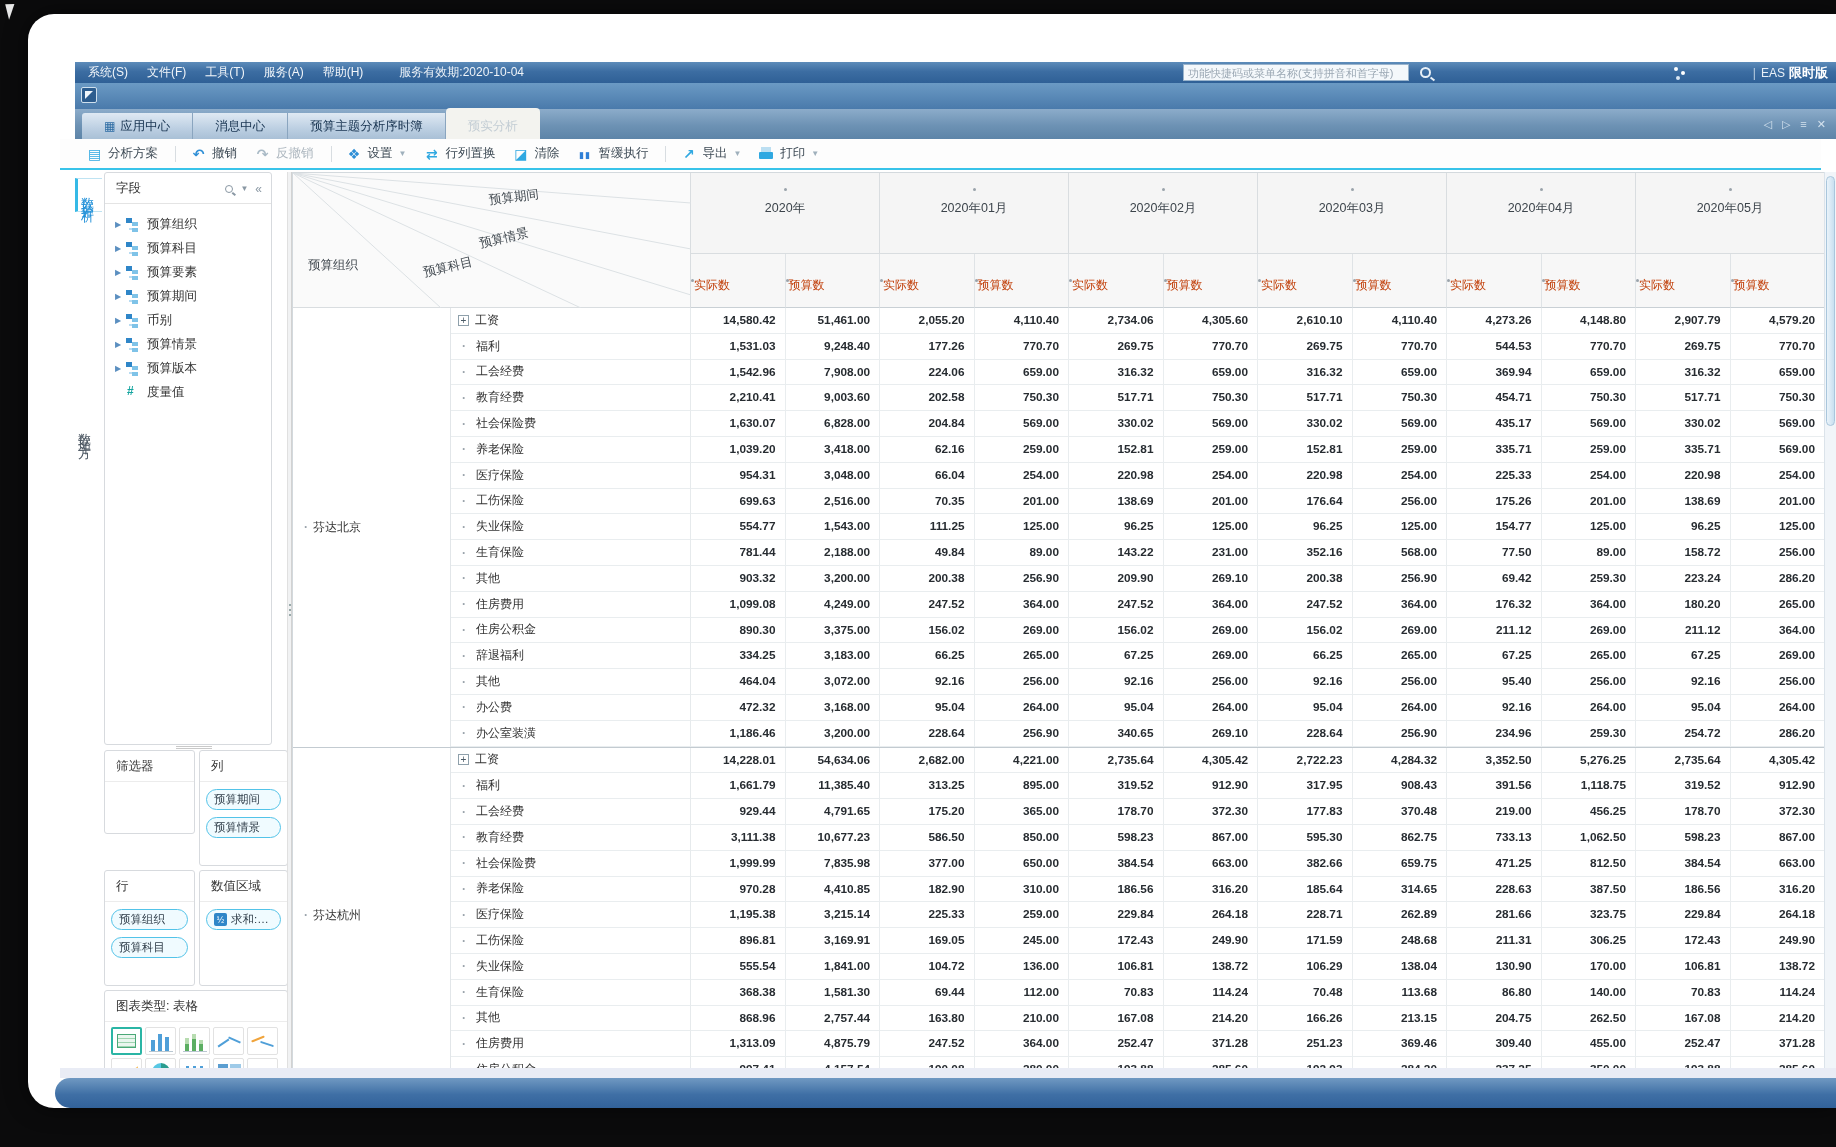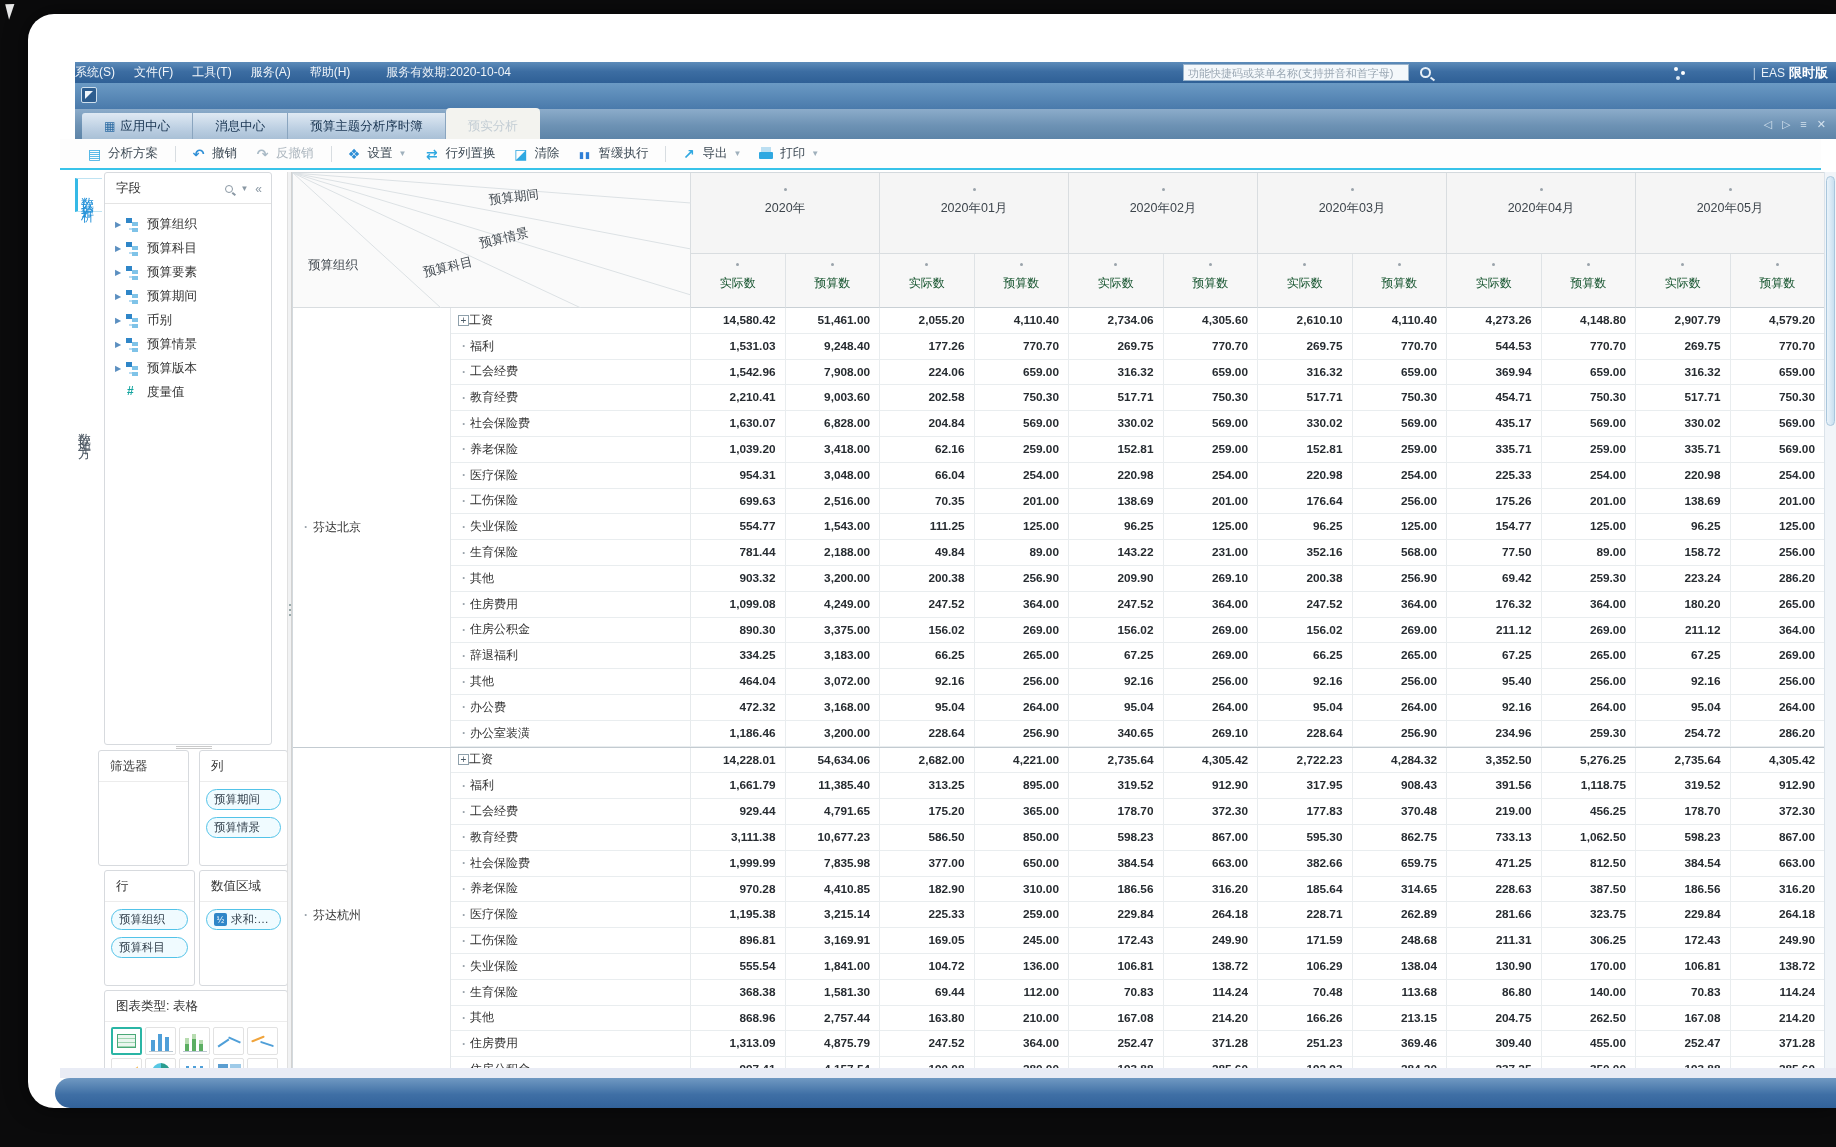--- a/index.html
+++ b/index.html
@@ -11,21 +11,21 @@
     border-left:9px solid #e8e8e8; border-bottom:14px solid transparent; border-top:2px solid transparent;
     transform:rotate(-14deg); }
 
   
   .window { position:absolute; left:28px; top:14px; width:1808px; height:1094px;
     background:#ffffff; border-radius:26px 0 0 26px; box-shadow:0 0 22px rgba(0,0,0,.55); }
 
   
   .menubar { position:absolute; left:75px; top:62px; width:1761px; height:21px;
     background:linear-gradient(180deg,#5d8cba 0%,#3c6da2 45%,#2f6096 100%);
-    display:flex; align-items:center; }
+    display:flex; align-items:center; padding-left:13px; }
   .menu-item { color:#f2f6fa; font-size:12px; margin-right:19px; cursor:default; }
   .menu-expiry { color:#eef3f8; font-size:12px; margin-left:17px; }
   .search-wrap { position:absolute; left:1108px; top:2px; display:flex; align-items:center; }
   .search-input { width:226px; height:17px; border:1px solid #9ab4cc; background:#f4f8fb;
     font-size:11px; color:#555; padding:0 4px; font-family:inherit; }
   .search-input::placeholder { color:#9aa7b3; }
   .mag-icon { width:11px; height:11px; border:2px solid #e8f0f7; border-radius:50%; margin-left:11px; position:relative; }
   .mag-icon::after { content:""; position:absolute; left:8px; top:9px; width:5px; height:2px; background:#e8f0f7; transform:rotate(40deg); }
   .brand { position:absolute; right:8px; top:0; height:21px; display:flex; align-items:center; }
   .brand-dots { width:14px; height:14px; position:relative; margin-right:5px; }
@@ -101,21 +101,21 @@
   .tree-item[data-kind="measure"] .tree-caret { visibility:hidden; }
   .tree-ic { width:15px; height:12px; position:relative; margin-right:6px; }
   .tree-item[data-kind="dim"] .tree-ic::before { content:""; position:absolute; left:0; top:0; width:6px; height:5px; background:#2f86c8; }
   .tree-item[data-kind="dim"] .tree-ic::after { content:""; position:absolute; left:6px; top:4px; width:6px; height:4px;
     background:#7fc3e8; box-shadow:0 6px 0 #7fc3e8, -4px 5px 0 -1px #b9dcf2; }
   .tree-item[data-kind="measure"] .tree-ic::before { content:"#"; color:#16a5a0; font-weight:bold; font-size:12px; position:absolute; left:1px; top:-2px; }
 
   .panel-split { position:absolute; left:29px; top:573px; width:184px; height:4px; }
   .panel-split::before { content:""; position:absolute; left:72px; top:1px; width:36px; height:1px; background:#c9c9c9; box-shadow:0 2px 0 #c9c9c9; }
 
-  #filter-card { left:23px; top:578px; width:91px; height:116px; }
+  #filter-card { left:29px; top:578px; width:91px; height:84px; }
   #cols-card   { left:124px; top:578px; width:89px; height:116px; }
   #rows-card   { left:29px; top:698px; width:91px; height:116px; }
   #vals-card   { left:124px; top:698px; width:89px; height:116px; }
   .chip { display:flex; align-items:center; margin:7px 6px 0 6px; height:21px; border:1px solid #53c3e8;
     border-radius:11px; background:#f0fbff; font-size:11.5px; color:#33414d; padding:0 7px; cursor:pointer;
     white-space:nowrap; overflow:hidden; }
   .chip .chip-label { overflow:hidden; text-overflow:ellipsis; }
   .chip .sum-ic { display:none; }
   .chip[data-icon="sum"] .sum-ic { display:inline-flex; width:13px; height:13px; background:#2f86c8; border-radius:2px;
     color:#fff; font-size:9px; align-items:center; justify-content:center; margin-right:4px; flex:none; }
@@ -174,29 +174,29 @@
   .cl-scenario { left:186px; top:57px;  transform:rotate(-13deg); }
   .cl-account  { left:130px; top:86px;  transform:rotate(-13deg); }
   .cl-org      { left:15px;  top:84px; }
   .hgroups { display:flex; width:1134px; flex:none; }
   .hgroup { width:189px; flex:none; display:flex; flex-direction:column; }
   .hgroup-cell { height:81px; background:#f5f5f5; border-right:1px solid #d9dde0; border-bottom:1px solid #d9dde0;
     display:flex; flex-direction:column; align-items:center; padding-top:15px; color:#3c444b; font-size:12.5px; }
   .hdot { width:3px; height:3px; border-radius:50%; background:#9aa3ab; margin-bottom:9px; flex:none; }
   .hsubs { display:flex; height:54px; }
   .hsub { width:94.5px; flex:none; background:#f7f7f7; border-right:1px solid #dfe3e6; border-bottom:1px solid #c9d0d5;
-    display:flex; flex-direction:column; align-items:center; padding-top:9px; color:#14532d; }
+    display:flex; flex-direction:row; align-items:center; padding-top:9px; color:#c2410c; }
   .tbody { position:relative; }
   .block { display:flex; border-bottom:1px solid #c3cbd1; }
   .orgcell { width:158px; flex:none; border-right:1px solid #e2e6e9; display:flex; align-items:center;
     padding-left:11px; gap:5px; color:#333; }
   .orgcell .bullet { color:#9aa3ab; font-weight:bold; }
   .rows { width:1374px; flex:none; }
   .trow { display:flex; height:25.8px; }
-  .rlabel { width:240px; flex:none; display:flex; align-items:center; padding-left:7px;
+  .rlabel { width:240px; flex:none; display:flex; align-items:center; gap:6px; padding-left:7px;
     border-right:1px solid #e6eaec; border-bottom:1px solid #e9edef; color:#333; }
   .ricon { width:12px; flex:none; text-align:center; }
   .ricon[data-kind="expand"] { width:11px; height:11px; border:1px solid #8fa0ab; color:#4a5a66; font-size:10px;
     line-height:9px; background:#fff; }
   .ricon[data-kind="expand"]::before { content:"+"; }
   .ricon[data-kind="dot"]::before { content:"·"; color:#9aa3ab; font-weight:bold; }
   .tcell { width:94.5px; flex:none; border-right:1px solid #e9edef; border-bottom:1px solid #e9edef;
     text-align:right; padding:0 9px 0 0; line-height:25.8px; color:#272c31; font-weight:600; font-size:11.8px;
     font-family:"Liberation Sans",sans-serif; white-space:nowrap; overflow:hidden; }
 

